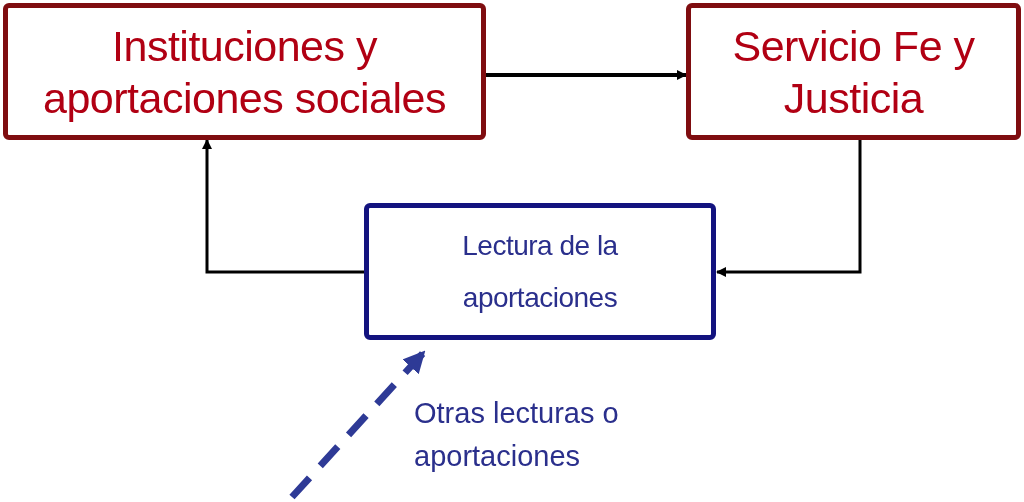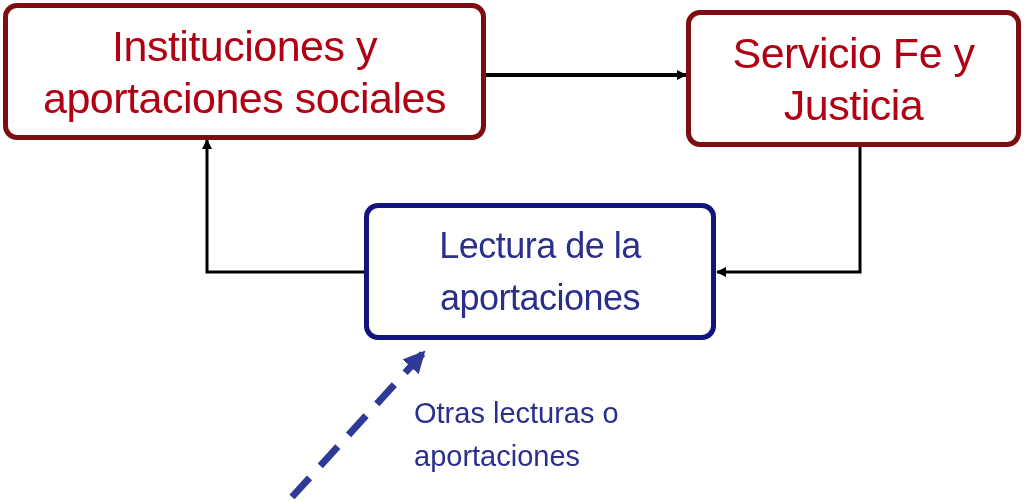--- a/index.html
+++ b/index.html
@@ -1,24 +1,24 @@
 <!DOCTYPE html>
 <html><head>
   <meta charset="utf-8">
   <style>
     html, body { margin: 0; padding: 0; background: #ffffff; }
     body { width: 1024px; height: 502px; position: relative; overflow: hidden; font-family: "Liberation Sans", sans-serif; }
-    .box { position: absolute; box-sizing: border-box; background: #ffffff; display: flex; align-items: center; justify-content: center; text-align: center; border-radius: 14px; }
+    .box { position: absolute; box-sizing: border-box; background: #ffffff; display: flex; align-items: center; justify-content: center; text-align: center; border-radius: 6px; }
     .box-red { border: 5px solid #7f0d10; color: #b10013; }
     .box-blue { border: 5px solid #13137f; color: #2a2f8c; }
     .box-text { font-size: 43px; line-height: 52px; letter-spacing: -0.5px; }
     #box-inst { left: 3px; top: 3px; width: 483px; height: 137px; }
-    #box-fe { left: 686px; top: 10px; width: 335px; height: 137px; }
+    #box-fe { left: 686px; top: 3px; width: 335px; height: 137px; }
     #box-lectura { left: 364px; top: 203px; width: 352px; height: 137px; }
-    #box-lectura .box-text { font-size: 36px; line-height: 52px; }
+    #box-lectura .box-text { font-size: 28px; line-height: 52px; }
     svg.connectors { position: absolute; left: 0; top: 0; width: 1024px; height: 502px; }
     .note { position: absolute; left: 414px; top: 392px; color: #2a2f8c; font-size: 29px; line-height: 43px; }
   </style>
 </head>
 <body>
 
 <svg class="connectors" viewBox="0 0 1024 502">
   <defs>
     <marker id="ah-black" markerWidth="10" markerHeight="10" refX="9" refY="5" orient="auto" markerUnits="userSpaceOnUse">
       <path d="M0,0 L10,5 L0,10 z" fill="#000"></path>

